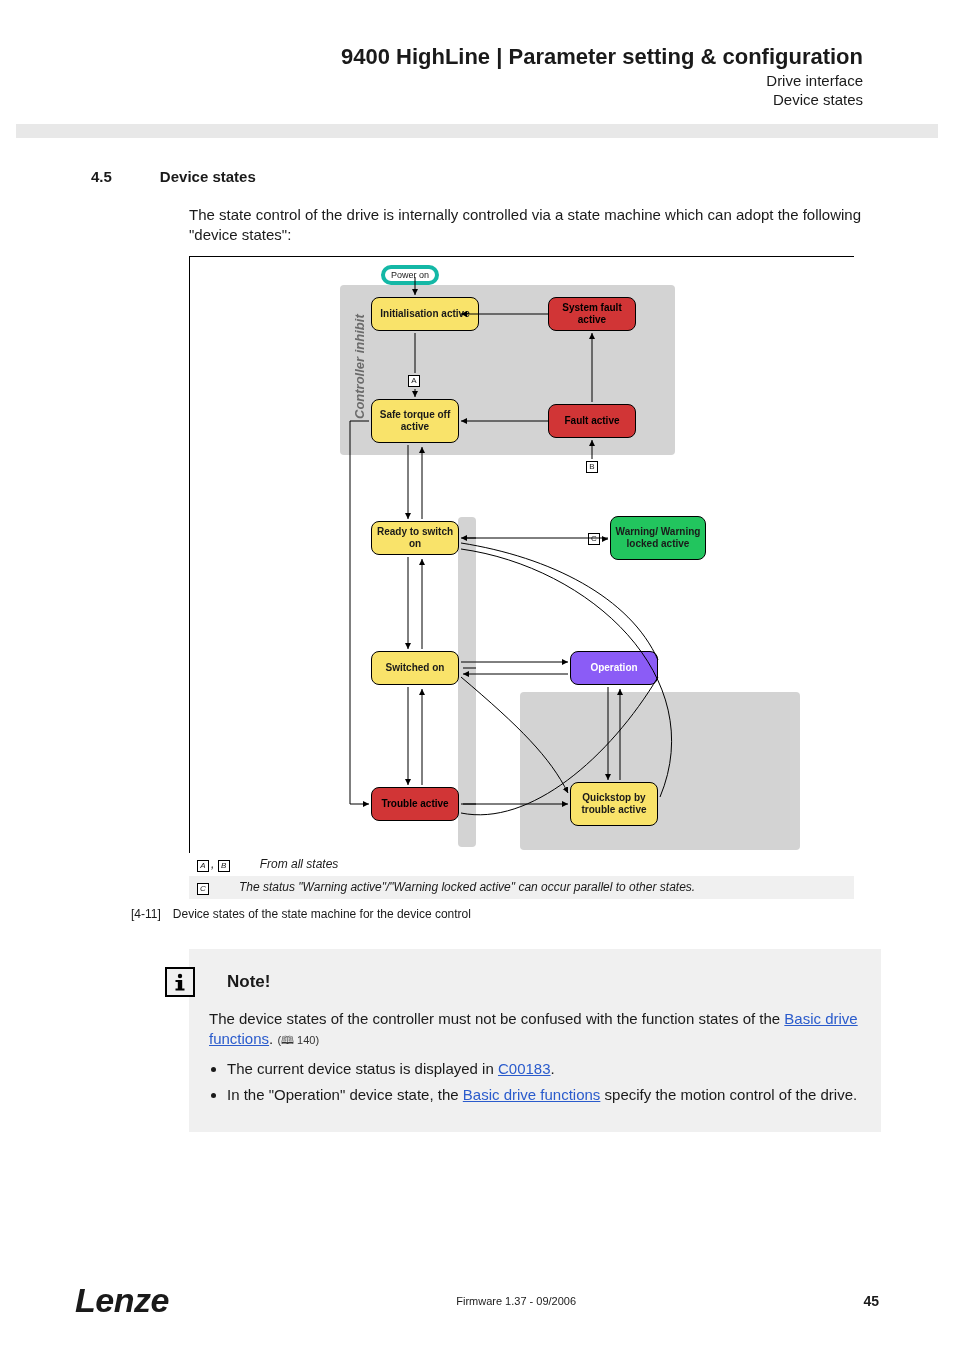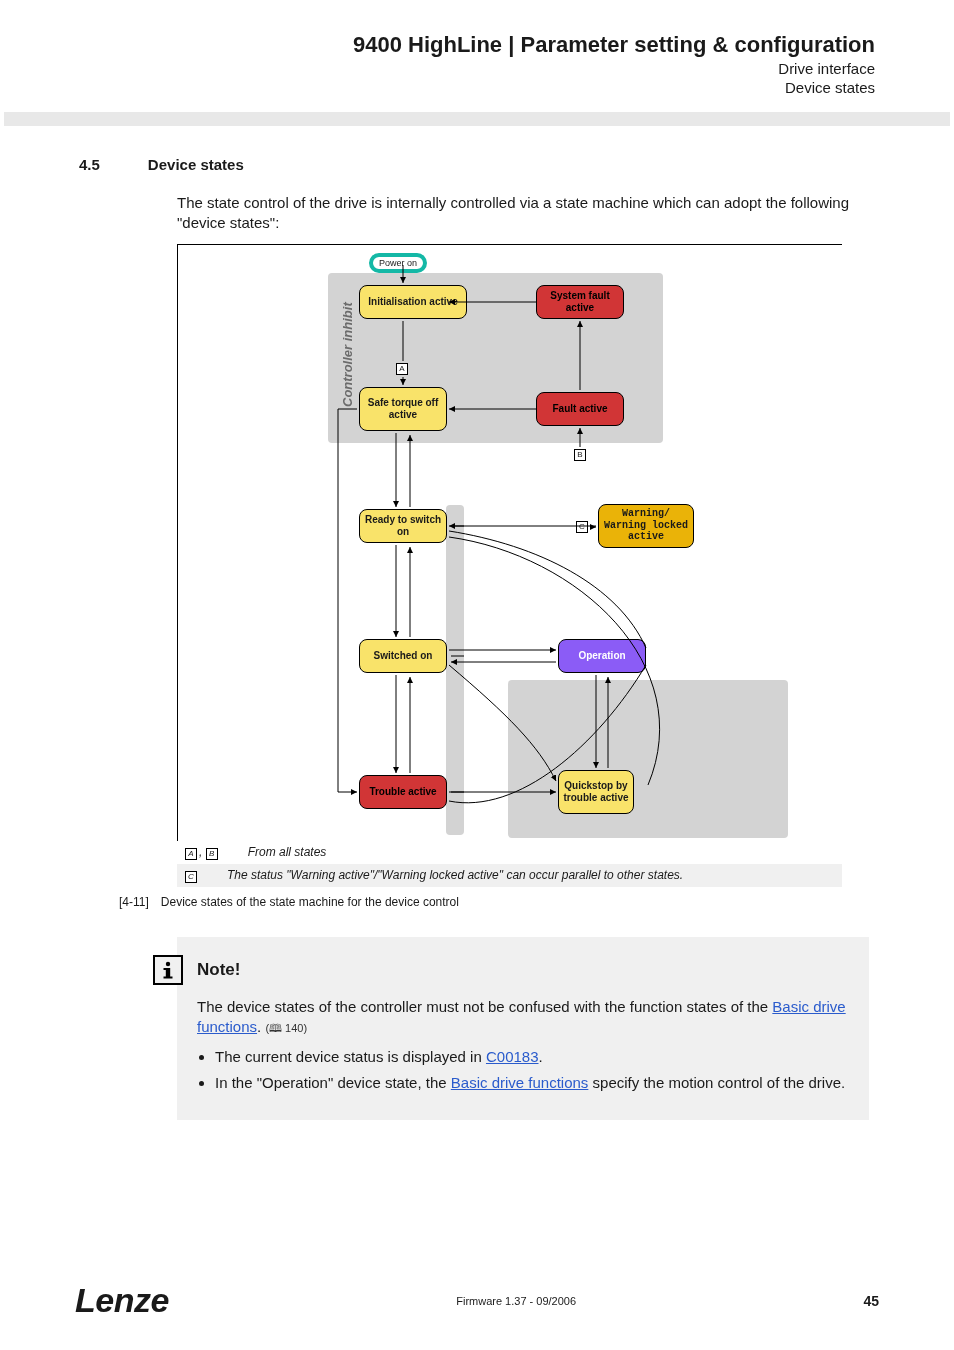--- a/index.html
+++ b/index.html
@@ -7,21 +7,21 @@
     font-family: Arial, Helvetica, sans-serif;
     background: #e8e8e8;
     width: 954px;
     margin: 0 auto;
     color: #1a1a1a;
   }
   .page {
     background: #fff;
     min-height: 1350px;
     position: relative;
-    padding: 4px;
+    padding: 16px;
   }
   .header {
     padding: 28px 75px 10px 75px;
     text-align: right;
   }
   .header-title {
     font-weight: bold;
     font-size: 22px;
     color: #1a1a1a;
   }
@@ -79,21 +79,21 @@
     font-weight: bold;
     text-align: center;
     display: flex;
     align-items: center;
     justify-content: center;
     padding: 2px 4px;
     line-height: 1.15;
   }
   .yellow  { background: #f9e36a; }
   .red     { background: #d13536; color:#000; }
-  .orange  { background: #eab308; font-family: Liberation Mono, monospace; }
+  .orange  { background: #22c55e; }
   .teal    { background: #8b5cf6; color:#fff; }
   .pill {
     position: absolute;
     border: 4px solid #14b8a6;
     border-radius: 10px;
     font-size: 9px;
     text-align: center;
     background: #fff;
     padding: 1px 6px;
   }
@@ -141,21 +141,21 @@
   .note-block {
     margin-left:98px;
     margin-top:28px;
     background:#f0f0f0;
     padding:18px 20px 20px 20px;
     width:692px;
   }
   .note-head {
     display:flex;
     align-items:center;
-    gap:14px;
+    gap:32px;
     margin-bottom:12px;
     margin-left:-44px;
   }
   .note-icon {
     width:30px;height:30px;border:2px solid #000;display:flex;align-items:center;justify-content:center;font-weight:bold;font-family:Georgia,serif;font-size:20px;background:#f0f0f0;
   }
   .note-title { font-weight:bold; font-size:17px; }
   .note-body { font-size:15px; line-height:1.35; }
   .note-body a, .link { color:#2a5bcc; text-decoration:underline; }
   .bullets { margin-top:10px; padding-left:18px; }
@@ -214,21 +214,21 @@
         <div class="sq" style="left:396px;top:204px;">B</div>
 
         <div class="state yellow" style="left:181px;top:264px;width:88px;height:34px;">Ready to switch on</div>
         <div class="sq" style="left:398px;top:276px;">C</div>
         <div class="state orange" style="left:420px;top:259px;width:96px;height:44px;">Warning/ Warning locked active</div>
 
         <div class="state yellow" style="left:181px;top:394px;width:88px;height:34px;">Switched on</div>
         <div class="state teal" style="left:380px;top:394px;width:88px;height:34px;">Operation</div>
 
         <div class="state red" style="left:181px;top:530px;width:88px;height:34px;">Trouble active</div>
-        <div class="state yellow" style="left:380px;top:525px;width:76px;height:44px;">Quickstop by trouble active</div>
+        <div class="state yellow" style="left:380px;top:525px;width:88px;height:44px;">Quickstop by trouble active</div>
 
         <svg class="arrows" width="665" height="596">
           <defs>
             <marker id="ah" markerWidth="8" markerHeight="8" refX="6" refY="3" orient="auto">
               <path d="M0,0 L6,3 L0,6 Z" fill="#000"></path>
             </marker>
           </defs>
 
           <line x1="225" y1="20" x2="225" y2="38" stroke="#000" marker-end="url(#ah)"></line>
 

